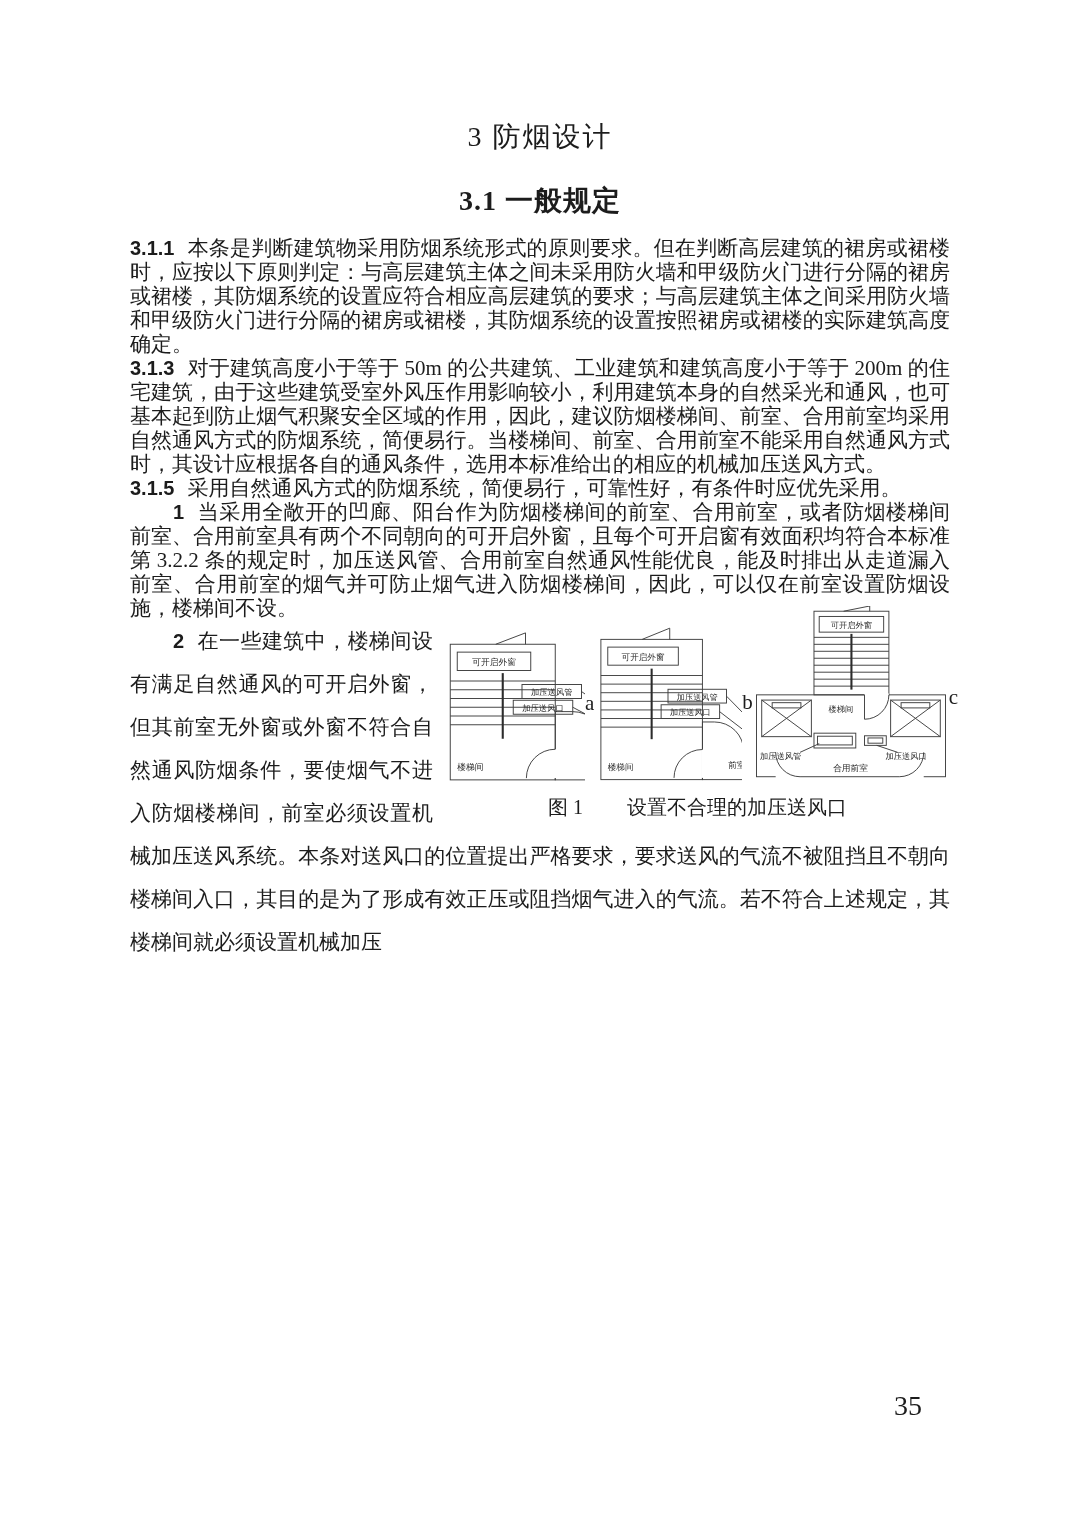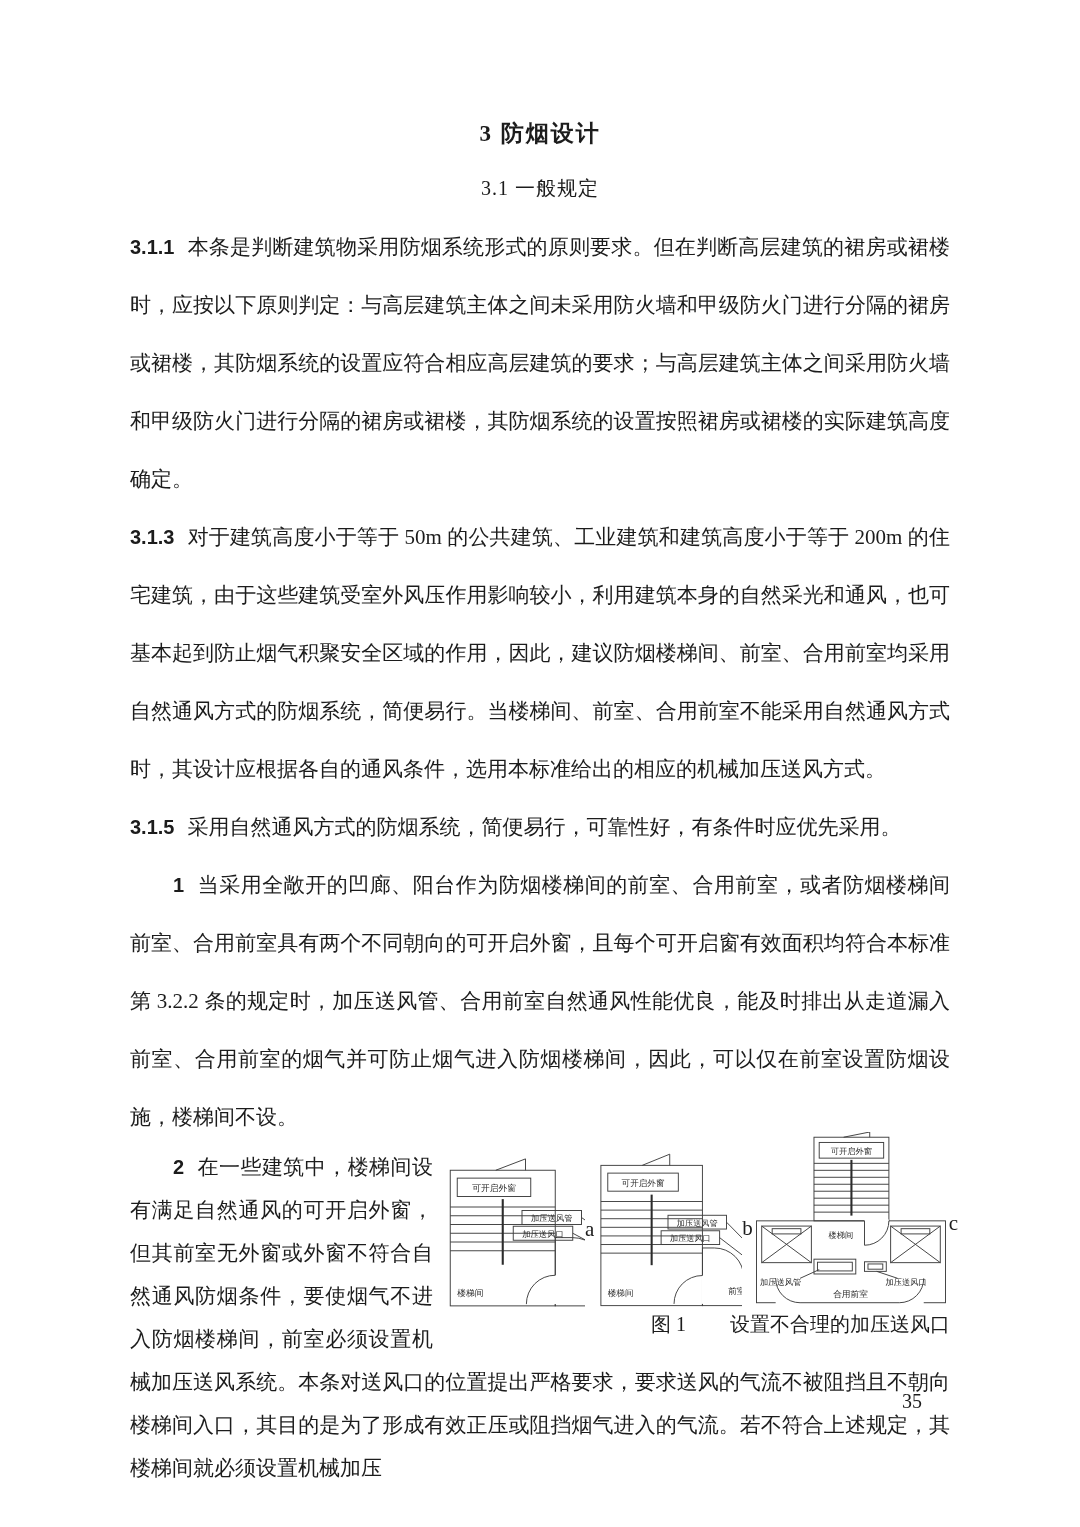--- a/index.html
+++ b/index.html
@@ -1,36 +1,36 @@
 <!DOCTYPE html>
 <html><head>
 <meta charset="utf-8">
 <style>
   html,body { margin:0; padding:0; background:#ffffff; }
   .page {
     position:relative; width:1080px; height:1527px; background:#ffffff;
     font-family:"Liberation Serif","DejaVu Serif",serif; color:#1c1c1c; overflow:hidden;
   }
   .content { position:absolute; left:130px; top:118px; width:820px; }
-  .doc-title { font-size:23px; font-weight:700; text-align:center; margin:0 0 26px 0; letter-spacing:2px; }
-  .section-heading { font-size:20px; font-weight:400; text-align:center; margin:0 0 16px 0; letter-spacing:1px; }
-  .para { font-size:21px; line-height:58px; text-align:justify; margin:0; }
+  .doc-title { font-size:28px; font-weight:400; text-align:center; margin:0 0 26px 0; letter-spacing:2px; }
+  .section-heading { font-size:28px; font-weight:700; text-align:center; margin:0 0 16px 0; letter-spacing:1px; }
+  .para { font-size:21px; line-height:24px; text-align:justify; margin:0; }
   .para.item { text-indent:43px; }
   .para.item2 { line-height:43px; }
   .pnum {
     font-family:"Liberation Sans","DejaVu Sans",sans-serif;
     font-weight:700; font-size:20px; margin-right:13px;
   }
   .figure { float:right; width:505px; margin:-14px 0 4px 12px; text-indent:0; }
   .diagrams { display:flex; align-items:flex-end; justify-content:space-between; }
   .diagram { display:flex; flex-direction:row; align-items:center; }
   .sublabel { font-size:21px; line-height:24px; margin-top:3px; }
-  .fig-caption { text-align:right; font-size:20px; line-height:26px; margin-top:0; text-indent:0; }
+  .fig-caption { text-align:center; font-size:20px; line-height:26px; margin-top:9px; text-indent:0; }
   .cap-gap { display:inline-block; width:44px; }
-  .page-num { position:absolute; top:1390px; left:130px; width:820px; text-align:right; padding-right:28px; box-sizing:border-box; font-size:20px; }
+  .page-num { position:absolute; top:1390px; left:130px; width:820px; text-align:right; padding-right:28px; box-sizing:border-box; font-size:28px; }
   svg { display:block; }
   svg .ln { stroke:#3f3f3f; stroke-width:1.1; fill:none; }
   svg .thick { stroke:#2c2c2c; stroke-width:2.4; fill:none; }
   svg .wipe { stroke:#ffffff; stroke-width:3; fill:none; }
   svg text { font-size:10px; fill:#2a2a2a; font-family:"Liberation Serif","DejaVu Serif",serif; }
   svg text.sm { font-size:9.5px; }
 </style>
 </head>
 <body>
 

